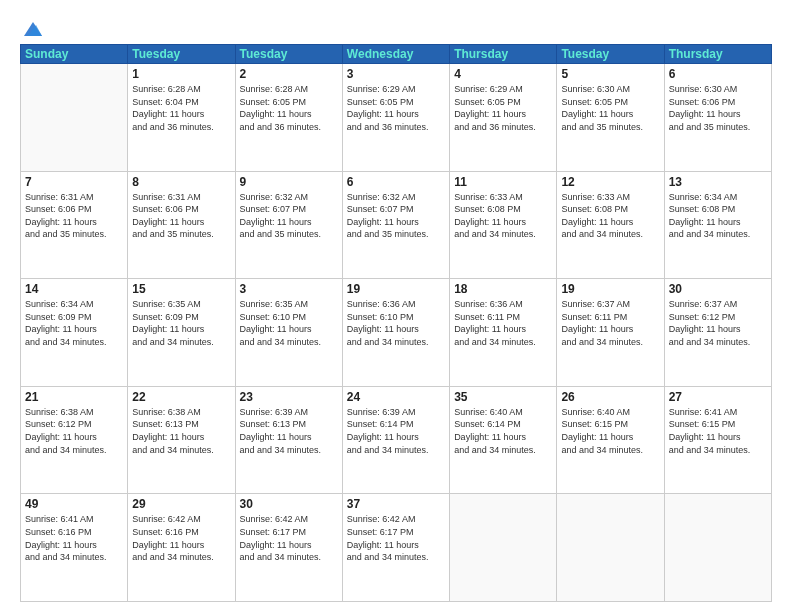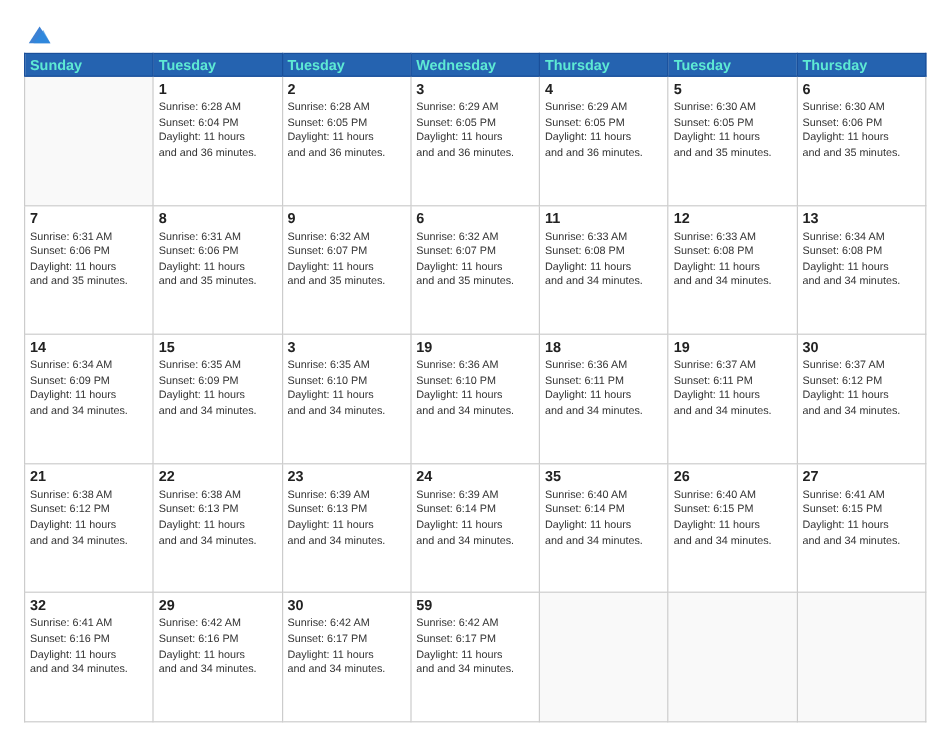--- a/index.html
+++ b/index.html
@@ -371,21 +371,21 @@
             <div class="day-info">
               <div>Sunrise: 6:41 AM</div>
               <div>Sunset: 6:15 PM</div>
               <div>Daylight: 11 hours</div>
               <div>and and 34 minutes.</div>
             </div>
           </td>
         </tr>
         <tr>
           <td>
-            <span class="day-num">32</span>
+            <span class="day-num">49</span>
             <div class="day-info">
               <div>Sunrise: 6:41 AM</div>
               <div>Sunset: 6:16 PM</div>
               <div>Daylight: 11 hours</div>
               <div>and and 34 minutes.</div>
             </div>
           </td>
           <td>
             <span class="day-num">29</span>
             <div class="day-info">
@@ -398,21 +398,21 @@
           <td>
             <span class="day-num">30</span>
             <div class="day-info">
               <div>Sunrise: 6:42 AM</div>
               <div>Sunset: 6:17 PM</div>
               <div>Daylight: 11 hours</div>
               <div>and and 34 minutes.</div>
             </div>
           </td>
           <td>
-            <span class="day-num">59</span>
+            <span class="day-num">37</span>
             <div class="day-info">
               <div>Sunrise: 6:42 AM</div>
               <div>Sunset: 6:17 PM</div>
               <div>Daylight: 11 hours</div>
               <div>and and 34 minutes.</div>
             </div>
           </td>
           <td class="empty-cell"></td>
           <td class="empty-cell"></td>
           <td class="empty-cell"></td>

